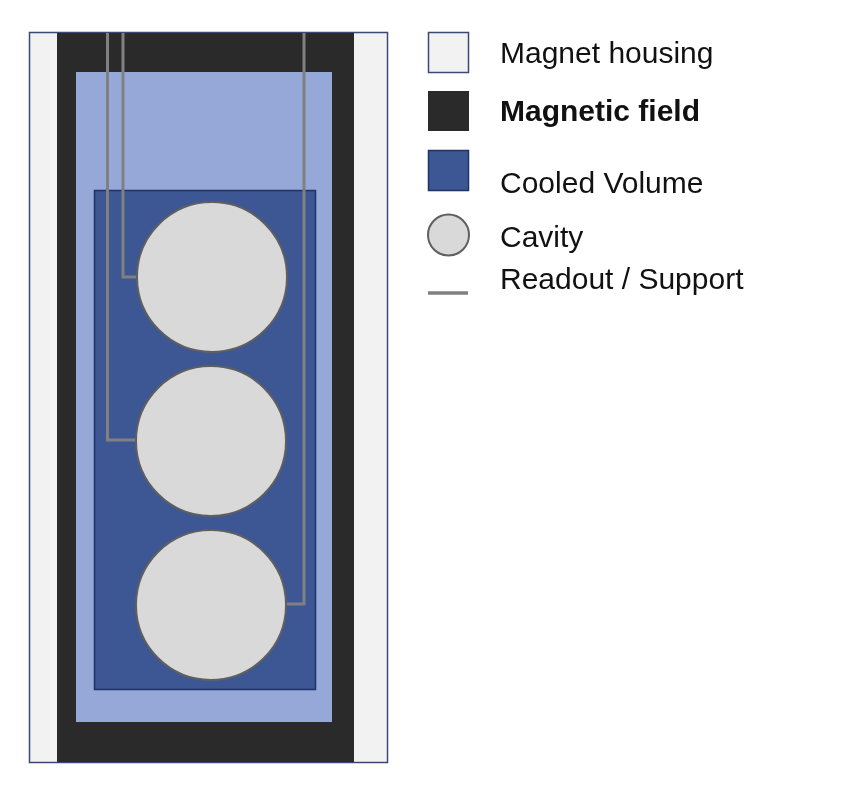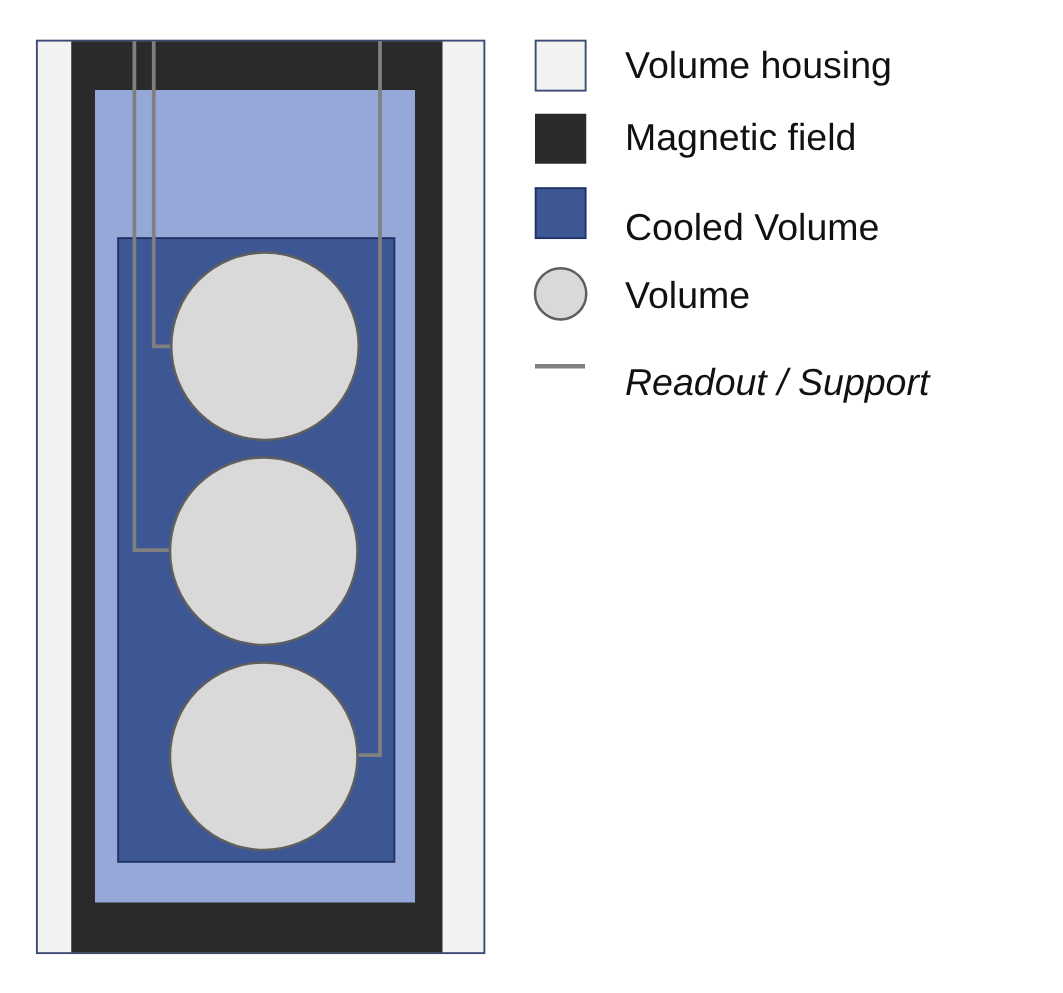--- a/index.html
+++ b/index.html
@@ -28,17 +28,17 @@
   <circle cx="211" cy="441" r="75" fill="#d9d9d9" stroke="#5f5f5f" stroke-width="2"></circle>
   <circle cx="211" cy="605" r="75" fill="#d9d9d9" stroke="#5f5f5f" stroke-width="2"></circle>
 
   <rect x="428.5" y="32.5" width="40" height="40" fill="#f2f2f2" stroke="#3b4a74" stroke-width="1.5"></rect>
   <rect x="428" y="91" width="41" height="40" fill="#2a2a2a"></rect>
   <rect x="428.5" y="150.5" width="40" height="40" fill="#3d5694" stroke="#1f3366" stroke-width="1.5"></rect>
   <circle cx="448.5" cy="235" r="20.5" fill="#d9d9d9" stroke="#5f5f5f" stroke-width="2"></circle>
   <line x1="428" y1="293" x2="468" y2="293" stroke="#808080" stroke-width="3.5"></line>
 </svg>
 
-<div class="legend-label" style="top:38px;">Volume housing</div>
-<div class="legend-label" style="top:96px;">Magnetic field</div>
+<div class="legend-label" style="top:38px;">Magnet housing</div>
+<div class="legend-label" style="top:96px;font-weight:bold;">Magnetic field</div>
 <div class="legend-label" style="top:168px;">Cooled Volume</div>
-<div class="legend-label" style="top:222px;">Volume</div>
-<div class="legend-label" style="top:292px;font-style:italic;">Readout / Support</div>
+<div class="legend-label" style="top:222px;">Cavity</div>
+<div class="legend-label" style="top:264px;">Readout / Support</div>
 
 </body></html>

